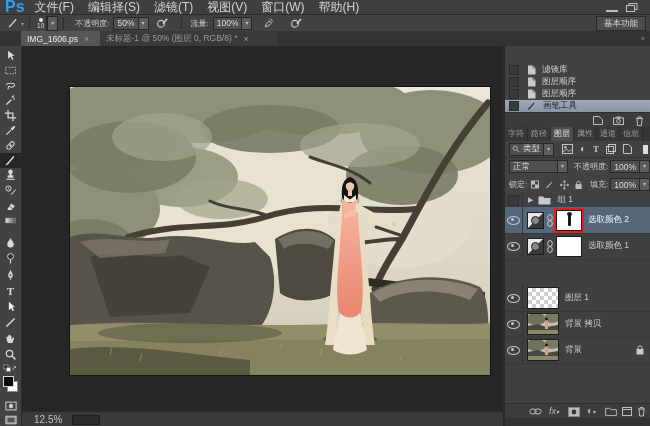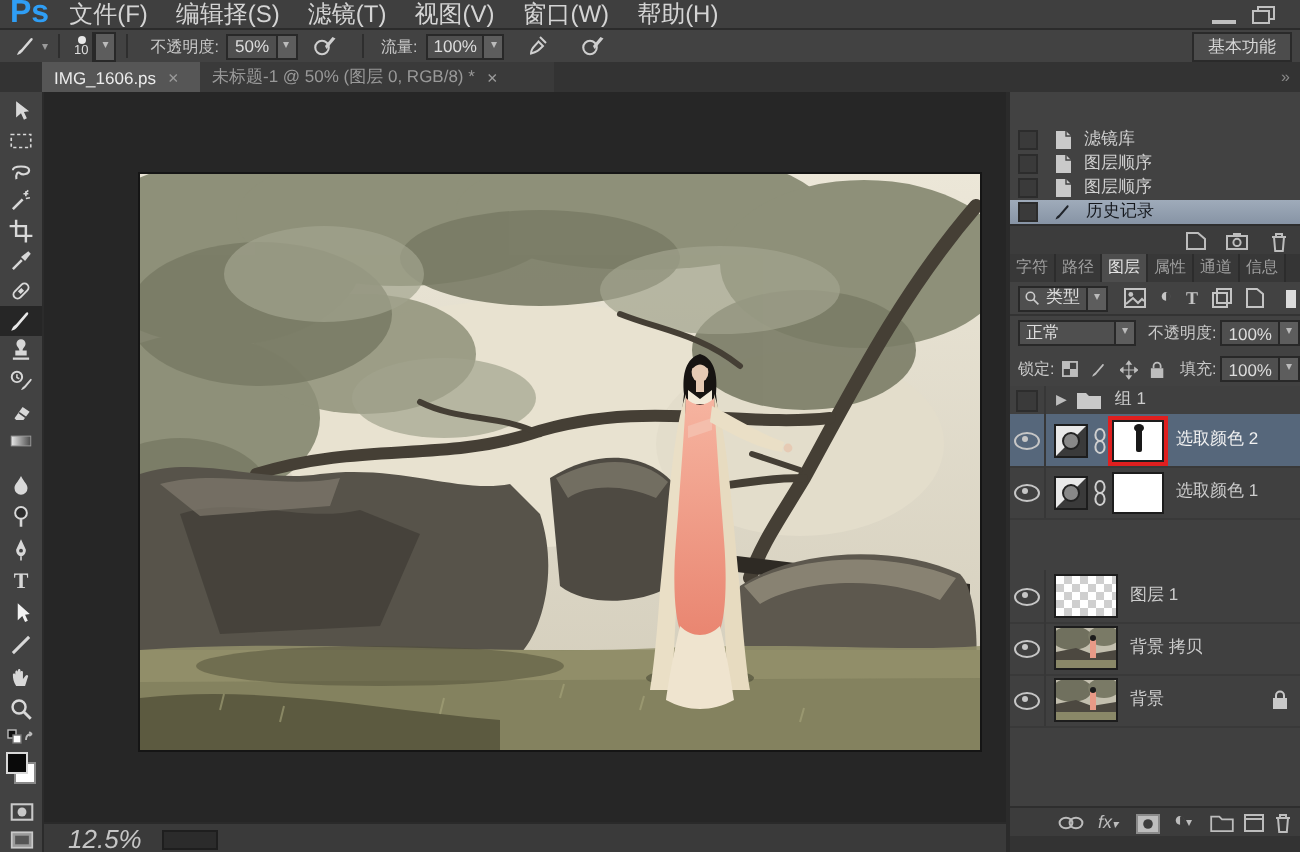--- a/index.html
+++ b/index.html
@@ -22,21 +22,21 @@
   .dtab{position:absolute;top:0;height:15px;display:flex;align-items:center;padding:0 6px;font-size:8.5px;white-space:nowrap;overflow:hidden;}
   .dtab .x{margin-left:6px;color:#9a9a9a;font-size:9px;}
   
   .toolbar{position:absolute;left:0;top:46px;width:21px;height:380px;background:#424242;border-right:1px solid #2b2b2b;}
   .tool{position:absolute;left:0;width:21px;height:15px;display:flex;align-items:center;justify-content:center;}
   .tool.active{background:#262626;}
   
   .canvas{position:absolute;left:22px;top:46px;width:481px;height:365px;background:#262626;}
   .photo{position:absolute;left:70px;top:87px;width:420px;height:288px;box-shadow:0 0 0 1px #151515;}
   
-  .statusbar{position:absolute;left:22px;top:411px;width:481px;height:15px;background:#3a3a3a;border-top:1px solid #2a2a2a;display:flex;align-items:center;font-size:13px;color:#c5c5c5;font-style:italic;}
+  .statusbar{position:absolute;left:22px;top:411px;width:481px;height:15px;background:#3a3a3a;border-top:1px solid #2a2a2a;display:flex;align-items:center;font-size:10px;color:#c5c5c5;}
   .docinfo{width:26px;height:8px;background:#2b2b2b;border:1px solid #1e1e1e;margin-left:10px;}
   
   .dock{position:absolute;left:505px;top:46px;width:145px;height:380px;background:#424242;}
   .ptabs{position:absolute;left:0;width:145px;height:14px;display:flex;background:#353535;}
   .ptab{height:14px;line-height:14px;padding:0 5px;font-size:8px;color:#9f9f9f;background:#383838;border-right:1px solid #2c2c2c;white-space:nowrap;overflow:hidden;}
   .ptab.active{background:#4d4d4d;color:#e2e2e2;}
   .hrow{position:absolute;left:0;width:145px;height:12px;display:flex;align-items:center;font-size:8.5px;color:#d0d0d0;}
   .hrow .chk{width:8px;height:8px;background:#3a3a3a;border:1px solid #2c2c2c;margin-left:4px;}
   .hrow.sel{background:linear-gradient(#9fabba,#8794a5);color:#15181d;}
   .iconbar{position:absolute;left:0;width:145px;height:14px;background:#3c3c3c;border-top:1px solid #2e2e2e;border-bottom:1px solid #2e2e2e;}
@@ -387,21 +387,21 @@
             <path d="M1,0.5 H6 L8.5,3 V9.5 H1 Z" fill="#c9c9c9"></path>
             <path d="M6,0.5 V3 H8.5" fill="none" stroke="#424242" stroke-width="0.7"></path>
           </svg>
         <span class="lname">图层顺序</span>
       </div>
       <div class="hrow sel" style="top:38px;">
         <span class="chk"></span>
         <svg class="ic" width="11" height="10" viewBox="0 0 16 16" style="margin-left:7px;">
             <path d="M2,14 C3,11 4,11 5,10 L11,3 C12,2 13,3 12.2,4.2 L6.3,11 C5.3,12.2 5,13 2,14 Z" fill="#20242b"></path>
           </svg>
-        <span class="lname">历史记录</span>
+        <span class="lname">画笔工具</span>
       </div>
     </div>
     <div class="iconbar" style="top:66px;">
       <svg class="ic abs" style="left:88px;top:3px;" width="10" height="9" viewBox="0 0 10 9">
           <path d="M0.5,0.5 H6 L9.5,3.5 V8.5 H0.5 Z" fill="none" stroke="#bdbdbd"></path>
         </svg>
       <svg class="ic abs" style="left:108px;top:3px;" width="11" height="9" viewBox="0 0 11 9">
           <rect x="0.5" y="2" width="10" height="6.5" fill="none" stroke="#bdbdbd"></rect>
           <rect x="3.5" y="0.5" width="4" height="2" fill="#bdbdbd"></rect>
           <circle cx="5.5" cy="5.2" r="1.8" fill="none" stroke="#bdbdbd"></circle>

